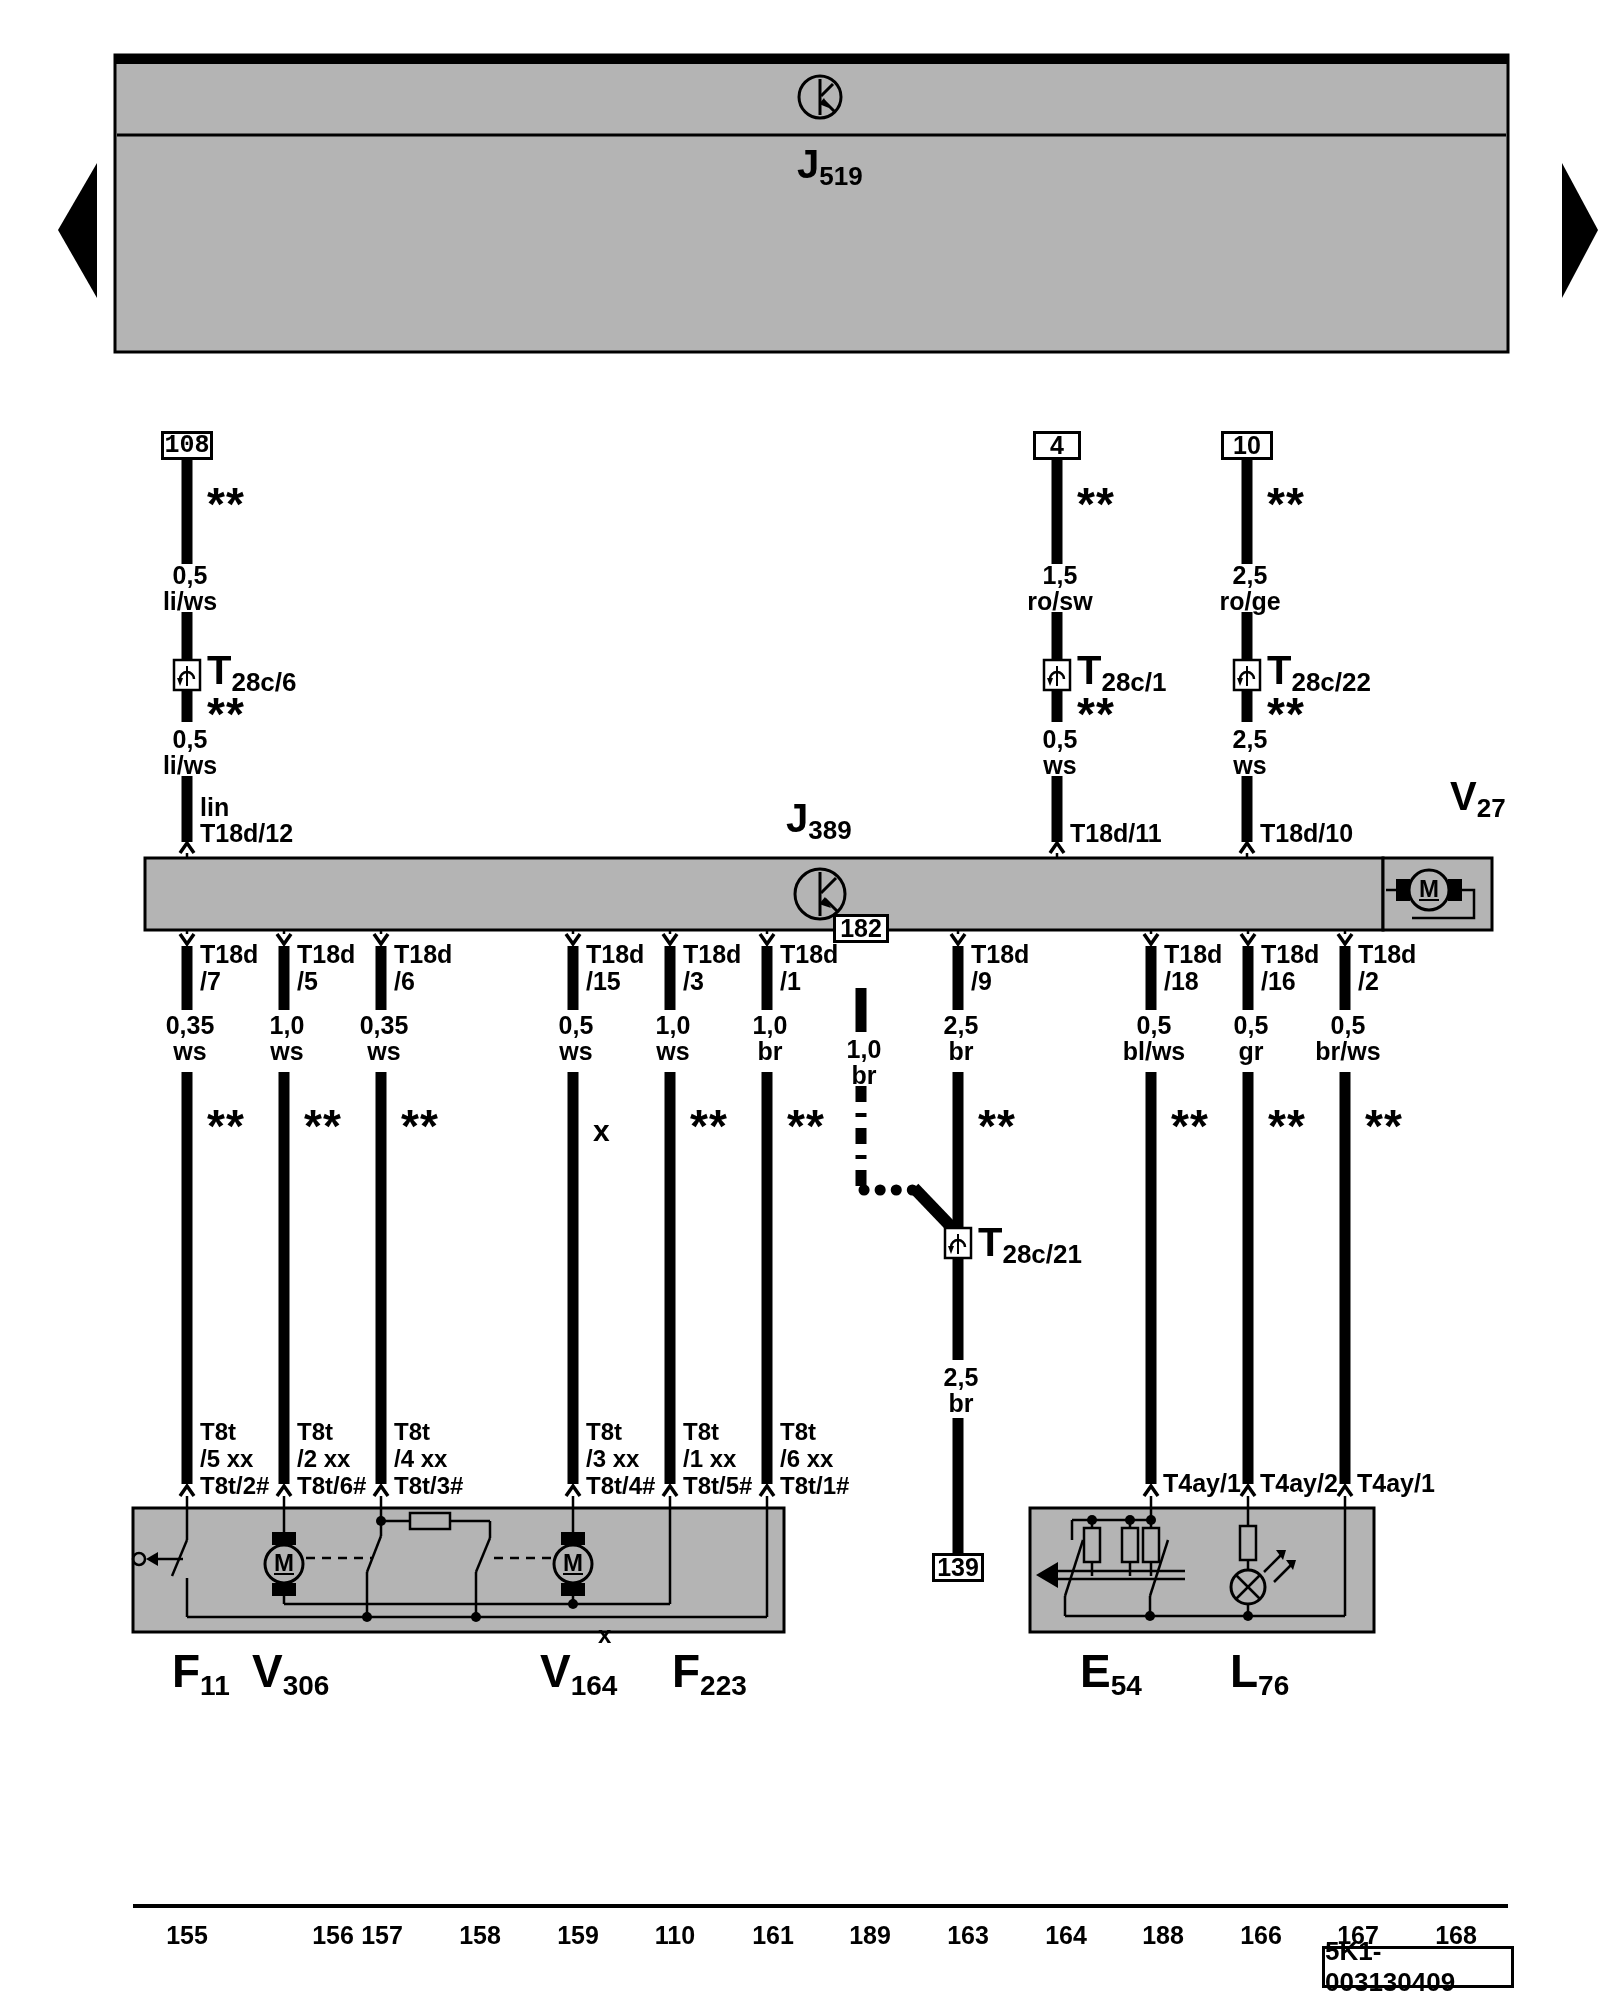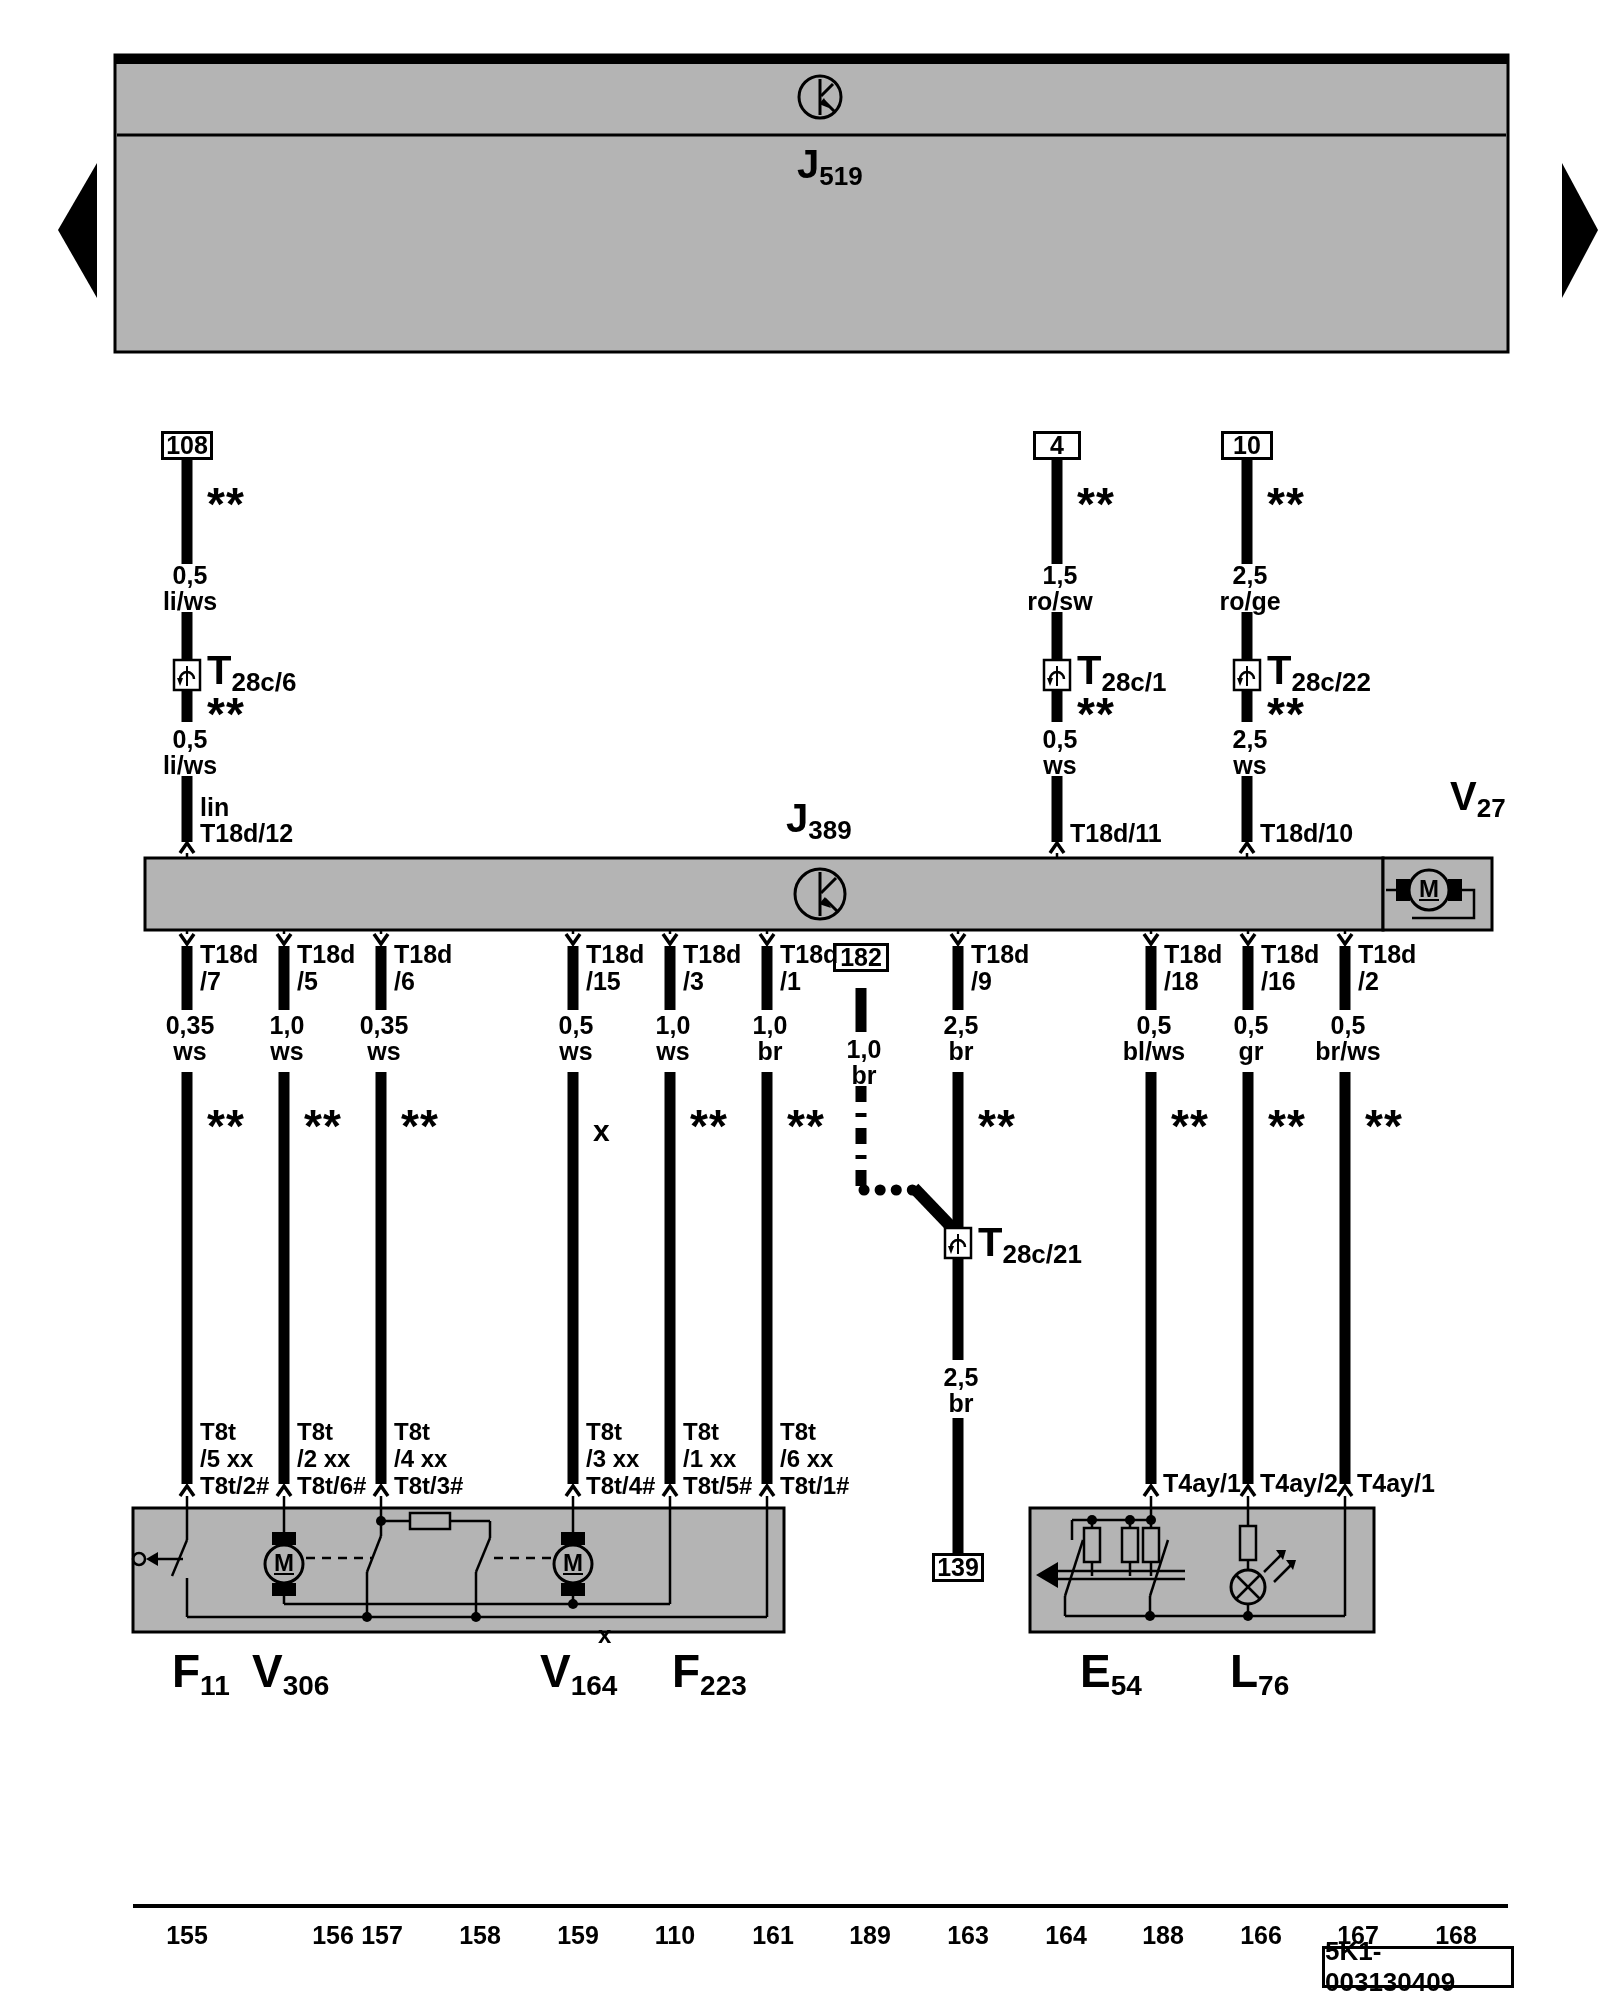--- a/index.html
+++ b/index.html
@@ -286,30 +286,30 @@
       <line x1="1065" y1="1616" x2="1345" y2="1616"></line>
       <circle cx="1150" cy="1616" r="5" fill="#000" stroke="none"></circle>
       <circle cx="1248" cy="1616" r="5" fill="#000" stroke="none"></circle>
       <line x1="1248" y1="1604" x2="1248" y2="1616"></line>
       <line x1="1345" y1="1508" x2="1345" y2="1616"></line>
     </g>
 
     <rect x="133" y="1904" width="1375" height="4" fill="#000"></rect>
   </svg>
 
-  <div class="termbox" style="left:161px;top:431px;width:52px;height:29px;">
+  <div class="termbox" style="left:161px;top:431px;width:52px;height:29px;font-family:Liberation Mono, monospace;">
       <span>108</span>
     </div>
   <div class="termbox" style="left:1033px;top:431px;width:48px;height:29px;">
       <span>4</span>
     </div>
   <div class="termbox" style="left:1221px;top:431px;width:52px;height:29px;">
       <span>10</span>
     </div>
-  <div class="termbox" style="left:833px;top:943px;width:56px;height:29px;">
+  <div class="termbox" style="left:833px;top:914px;width:56px;height:29px;">
       <span>182</span>
     </div>
   <div class="termbox" style="left:932px;top:1553px;width:52px;height:29px;">
       <span>139</span>
     </div>
 
   <div class="ref" style="left:797px;top:144px;"><span>J</span><span class="sub">519</span></div>
   <div class="ref" style="left:786px;top:798px;"><span>J</span><span class="sub">389</span></div>
   <div class="ref" style="left:1450px;top:776px;"><span>V</span><span class="sub">27</span></div>
 

